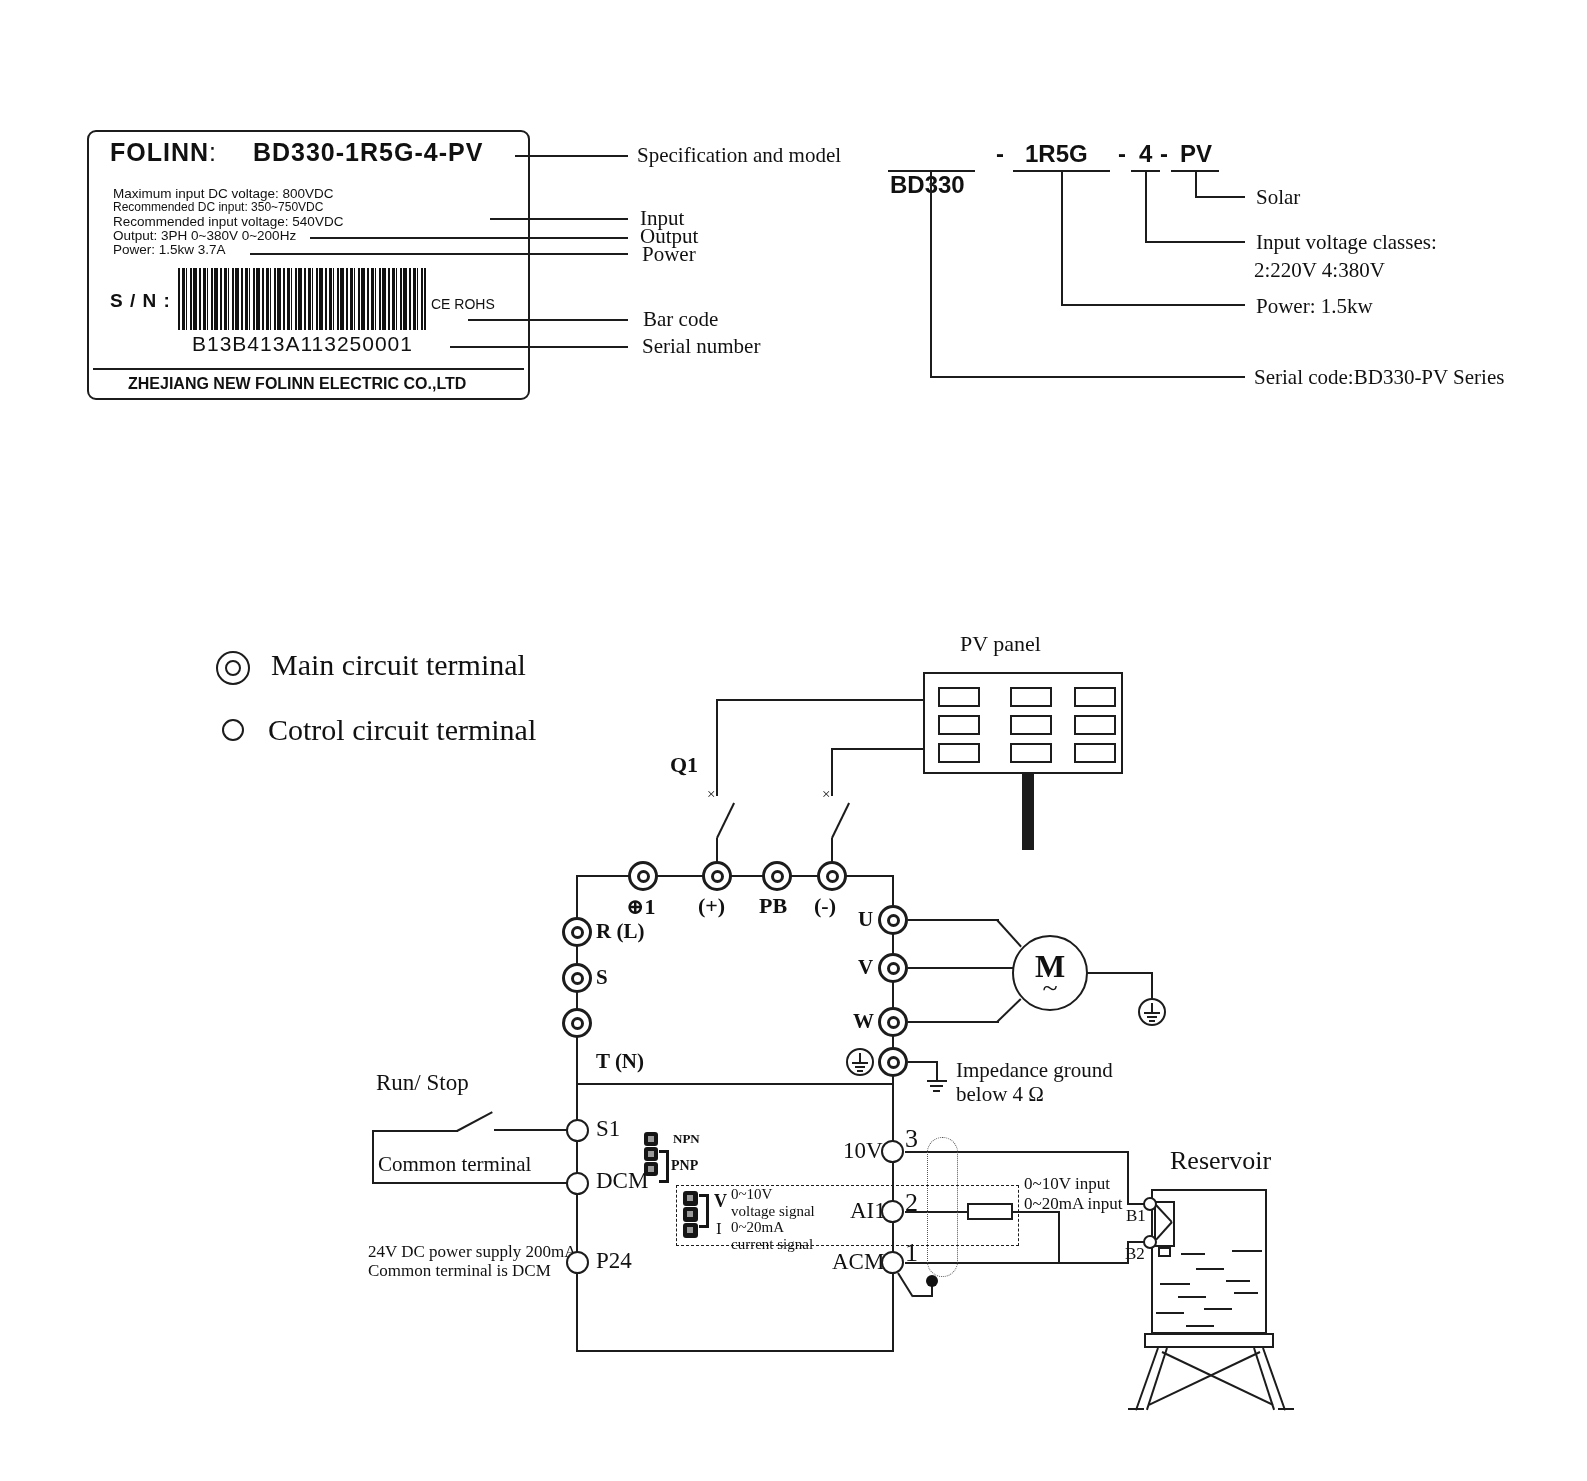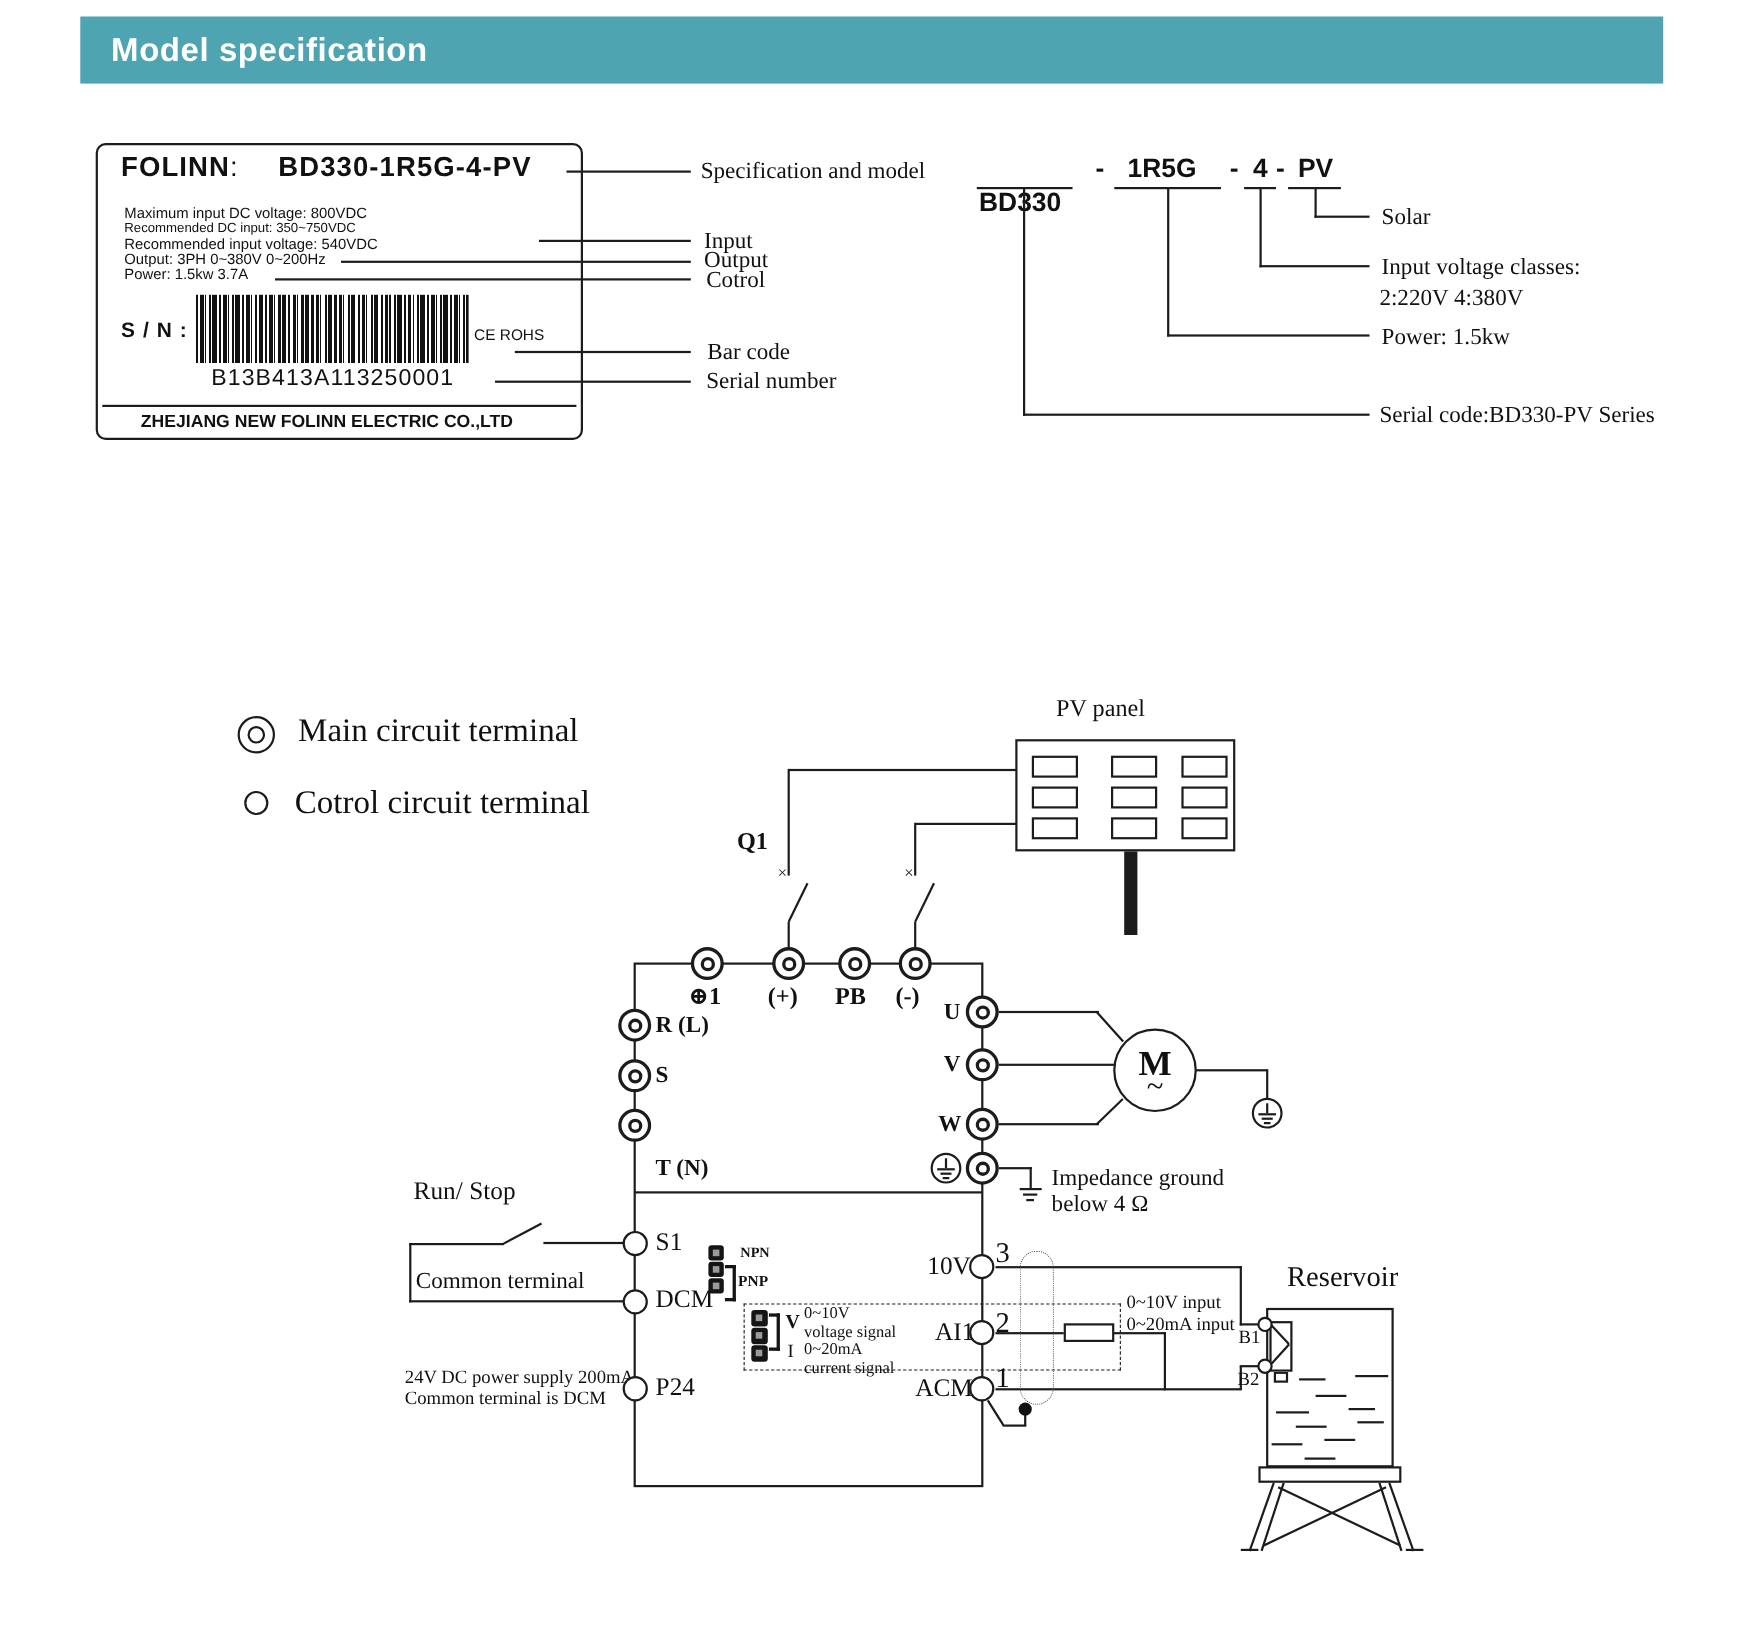--- a/index.html
+++ b/index.html
@@ -34,23 +34,20 @@
   .dot{position:absolute;width:12px;height:12px;background:#111;border-radius:50%;z-index:6;}
   .barcode{position:absolute;left:178px;top:268px;width:248px;height:62px;
     background:repeating-linear-gradient(90deg,#111 0 2px,#fff 2px 4px,#111 4px 7px,#fff 7px 8px,#111 8px 9px,#fff 9px 12px,#111 12px 14px,#fff 14px 15px,#111 15px 19px,#fff 19px 21px);}
   .cell{position:absolute;border:2px solid #1c1c1c;width:42px;height:20px;box-sizing:border-box;background:#fff;}
 </style>
 </head>
 <body>
 
 <div id="page">
 
-  <div class="header" style="top:15px;">
-    <span>Model specification</span>
-  </div>
 
   <div class="rect" style="left:87px;top:130px;width:443px;height:270px;border-radius:9px;border-width:2.5px;"></div>
   <div class="t sans b" style="left:110px;top:138px;font-size:25px;letter-spacing:1px;">
     <span>FOLINN</span><span style="font-weight:normal;">:</span>
     <span style="margin-left:28px;">BD330-1R5G-4-PV</span>
   </div>
   <div class="t sans" style="left:113px;top:186px;font-size:13.5px;">Maximum input DC voltage: 800VDC</div>
   <div class="t sans" style="left:113px;top:200px;font-size:12px;">Recommended DC input: 350~750VDC</div>
   <div class="t sans" style="left:113px;top:214px;font-size:13.5px;">Recommended input voltage: 540VDC</div>
   <div class="t sans" style="left:113px;top:228px;font-size:13.5px;">Output: 3PH 0~380V 0~200Hz</div>
@@ -64,21 +61,21 @@
 
   <div class="hl" style="left:515px;top:155px;width:113px;"></div>
   <div class="hl" style="left:490px;top:218px;width:138px;"></div>
   <div class="hl" style="left:310px;top:237px;width:318px;"></div>
   <div class="hl" style="left:250px;top:253px;width:378px;"></div>
   <div class="hl" style="left:468px;top:319px;width:160px;"></div>
   <div class="hl" style="left:450px;top:346px;width:178px;"></div>
   <div class="t serif" style="left:637px;top:143px;font-size:21px;">Specification and model</div>
   <div class="t serif" style="left:640px;top:206px;font-size:21px;">Input</div>
   <div class="t serif" style="left:640px;top:224px;font-size:21px;">Output</div>
-  <div class="t serif" style="left:642px;top:242px;font-size:21px;">Cotrol</div>
+  <div class="t serif" style="left:642px;top:242px;font-size:21px;">Power</div>
   <div class="t serif" style="left:643px;top:307px;font-size:21px;">Bar code</div>
   <div class="t serif" style="left:642px;top:334px;font-size:21px;">Serial number</div>
 
   <div class="t sans b" style="left:890px;top:140px;font-size:24px;margin-top:31px;">BD330</div>
   <div class="t sans b" style="left:996px;top:140px;font-size:24px;">-</div>
   <div class="t sans b" style="left:1025px;top:140px;font-size:24px;">1R5G</div>
   <div class="t sans b" style="left:1118px;top:140px;font-size:24px;">-</div>
   <div class="t sans b" style="left:1139px;top:140px;font-size:24px;">4</div>
   <div class="t sans b" style="left:1160px;top:140px;font-size:24px;">-</div>
   <div class="t sans b" style="left:1180px;top:140px;font-size:24px;">PV</div>

